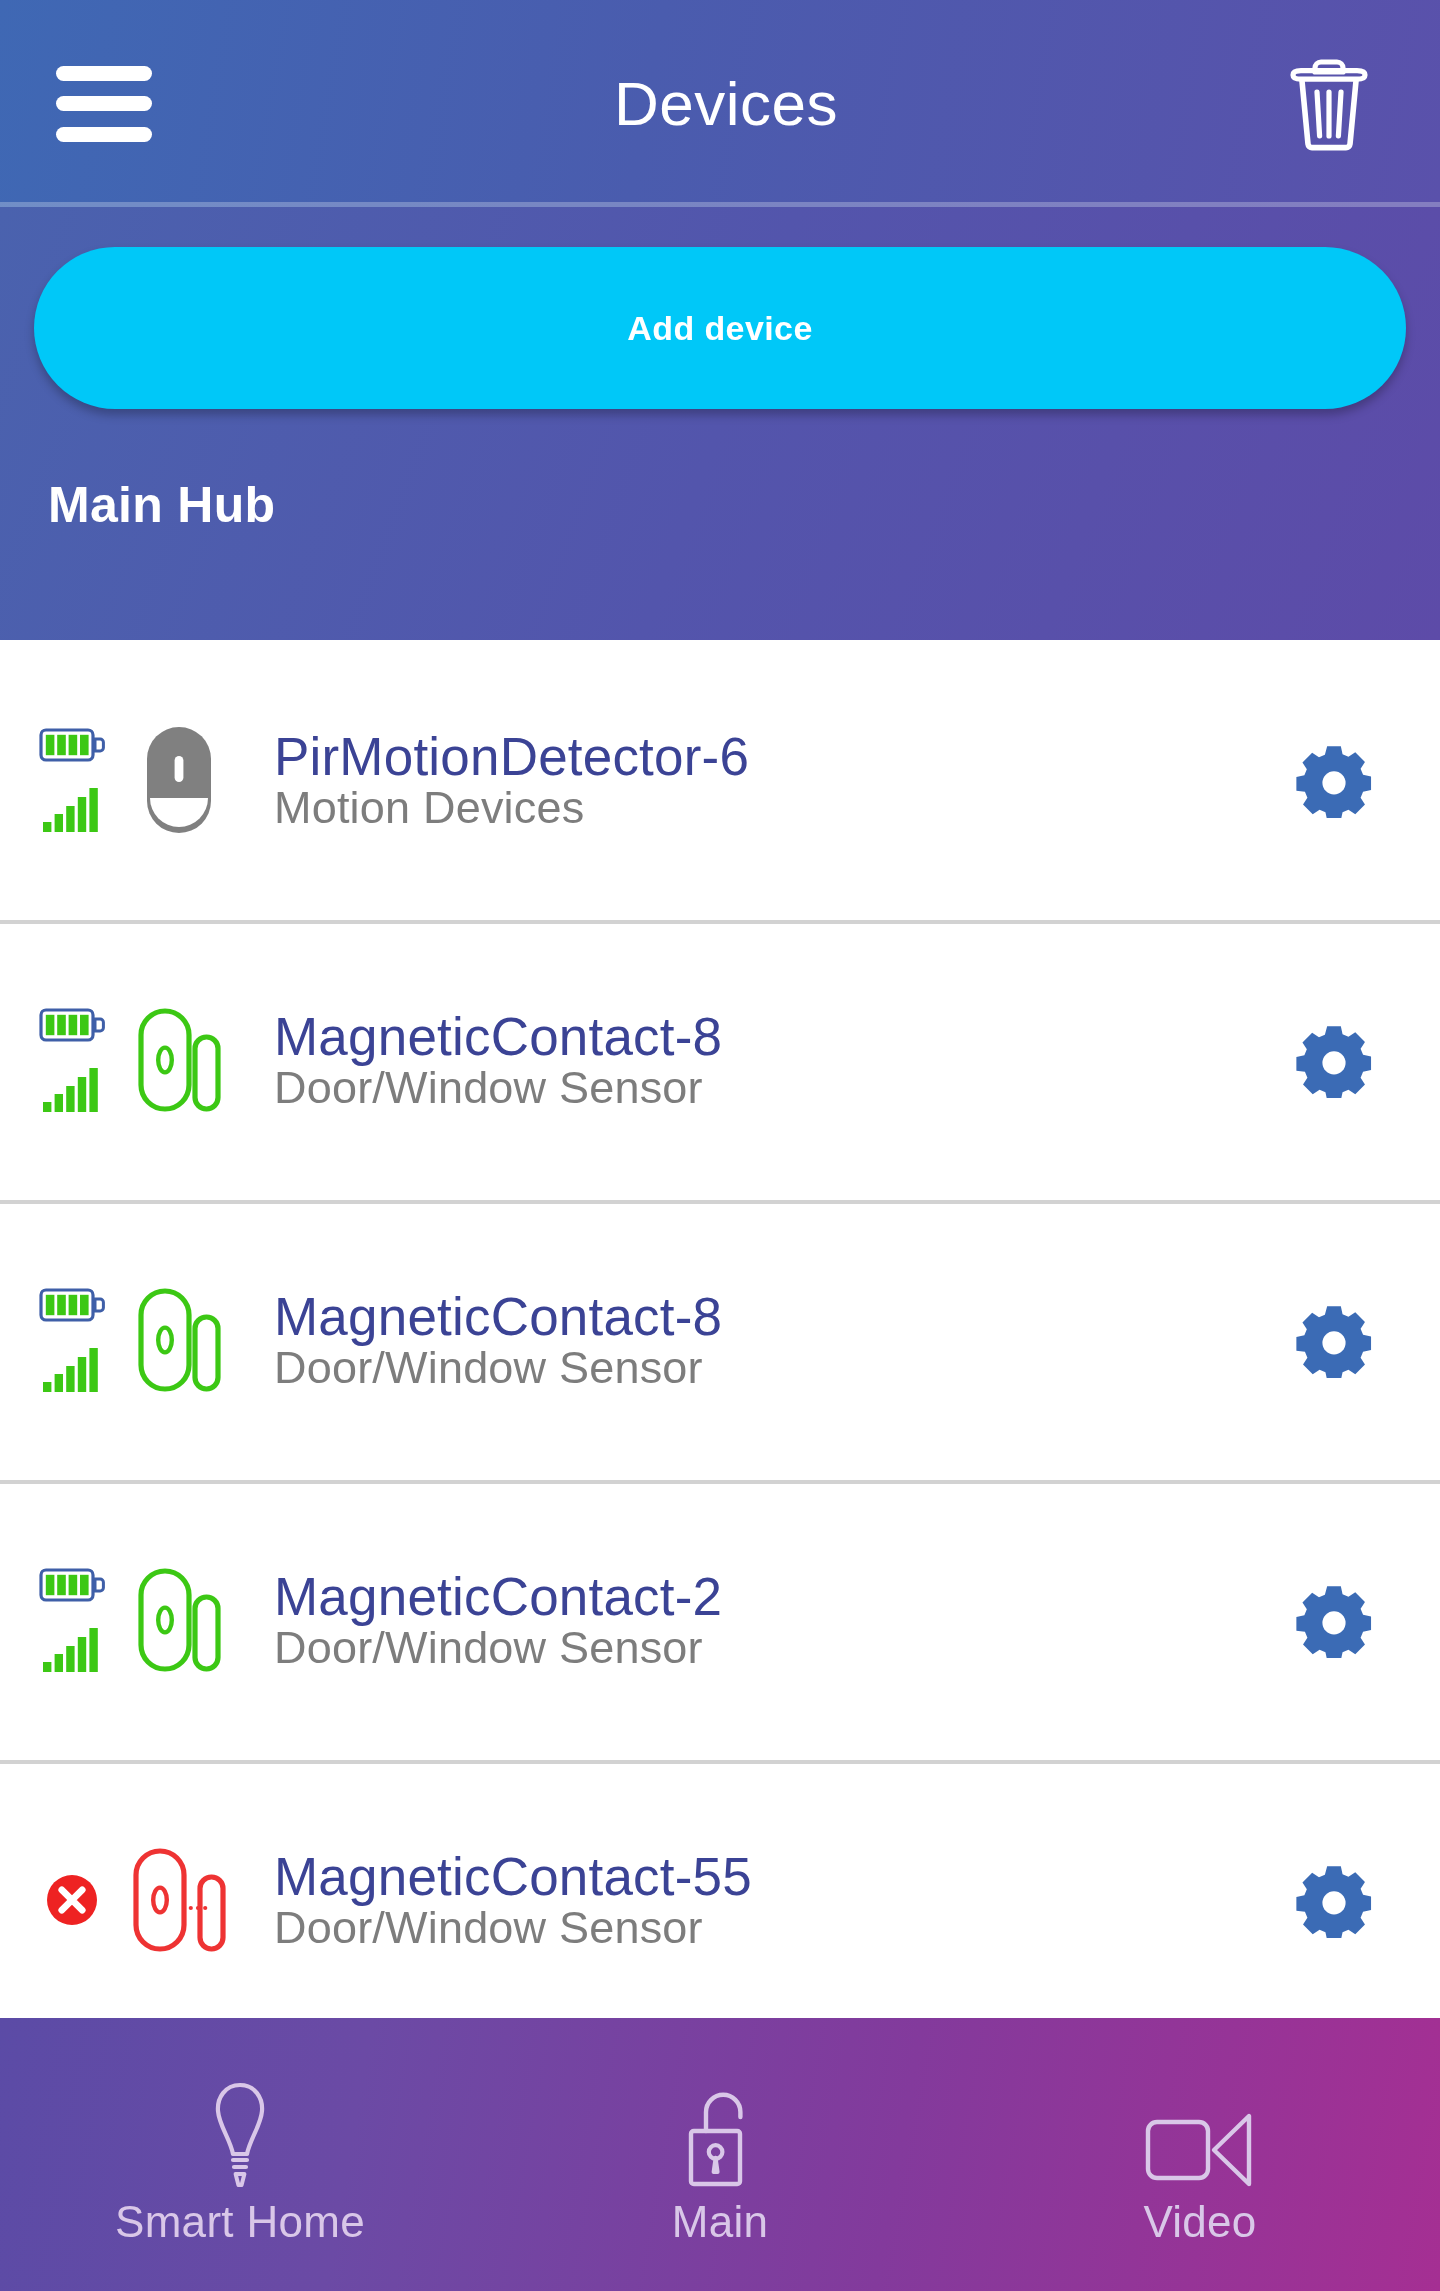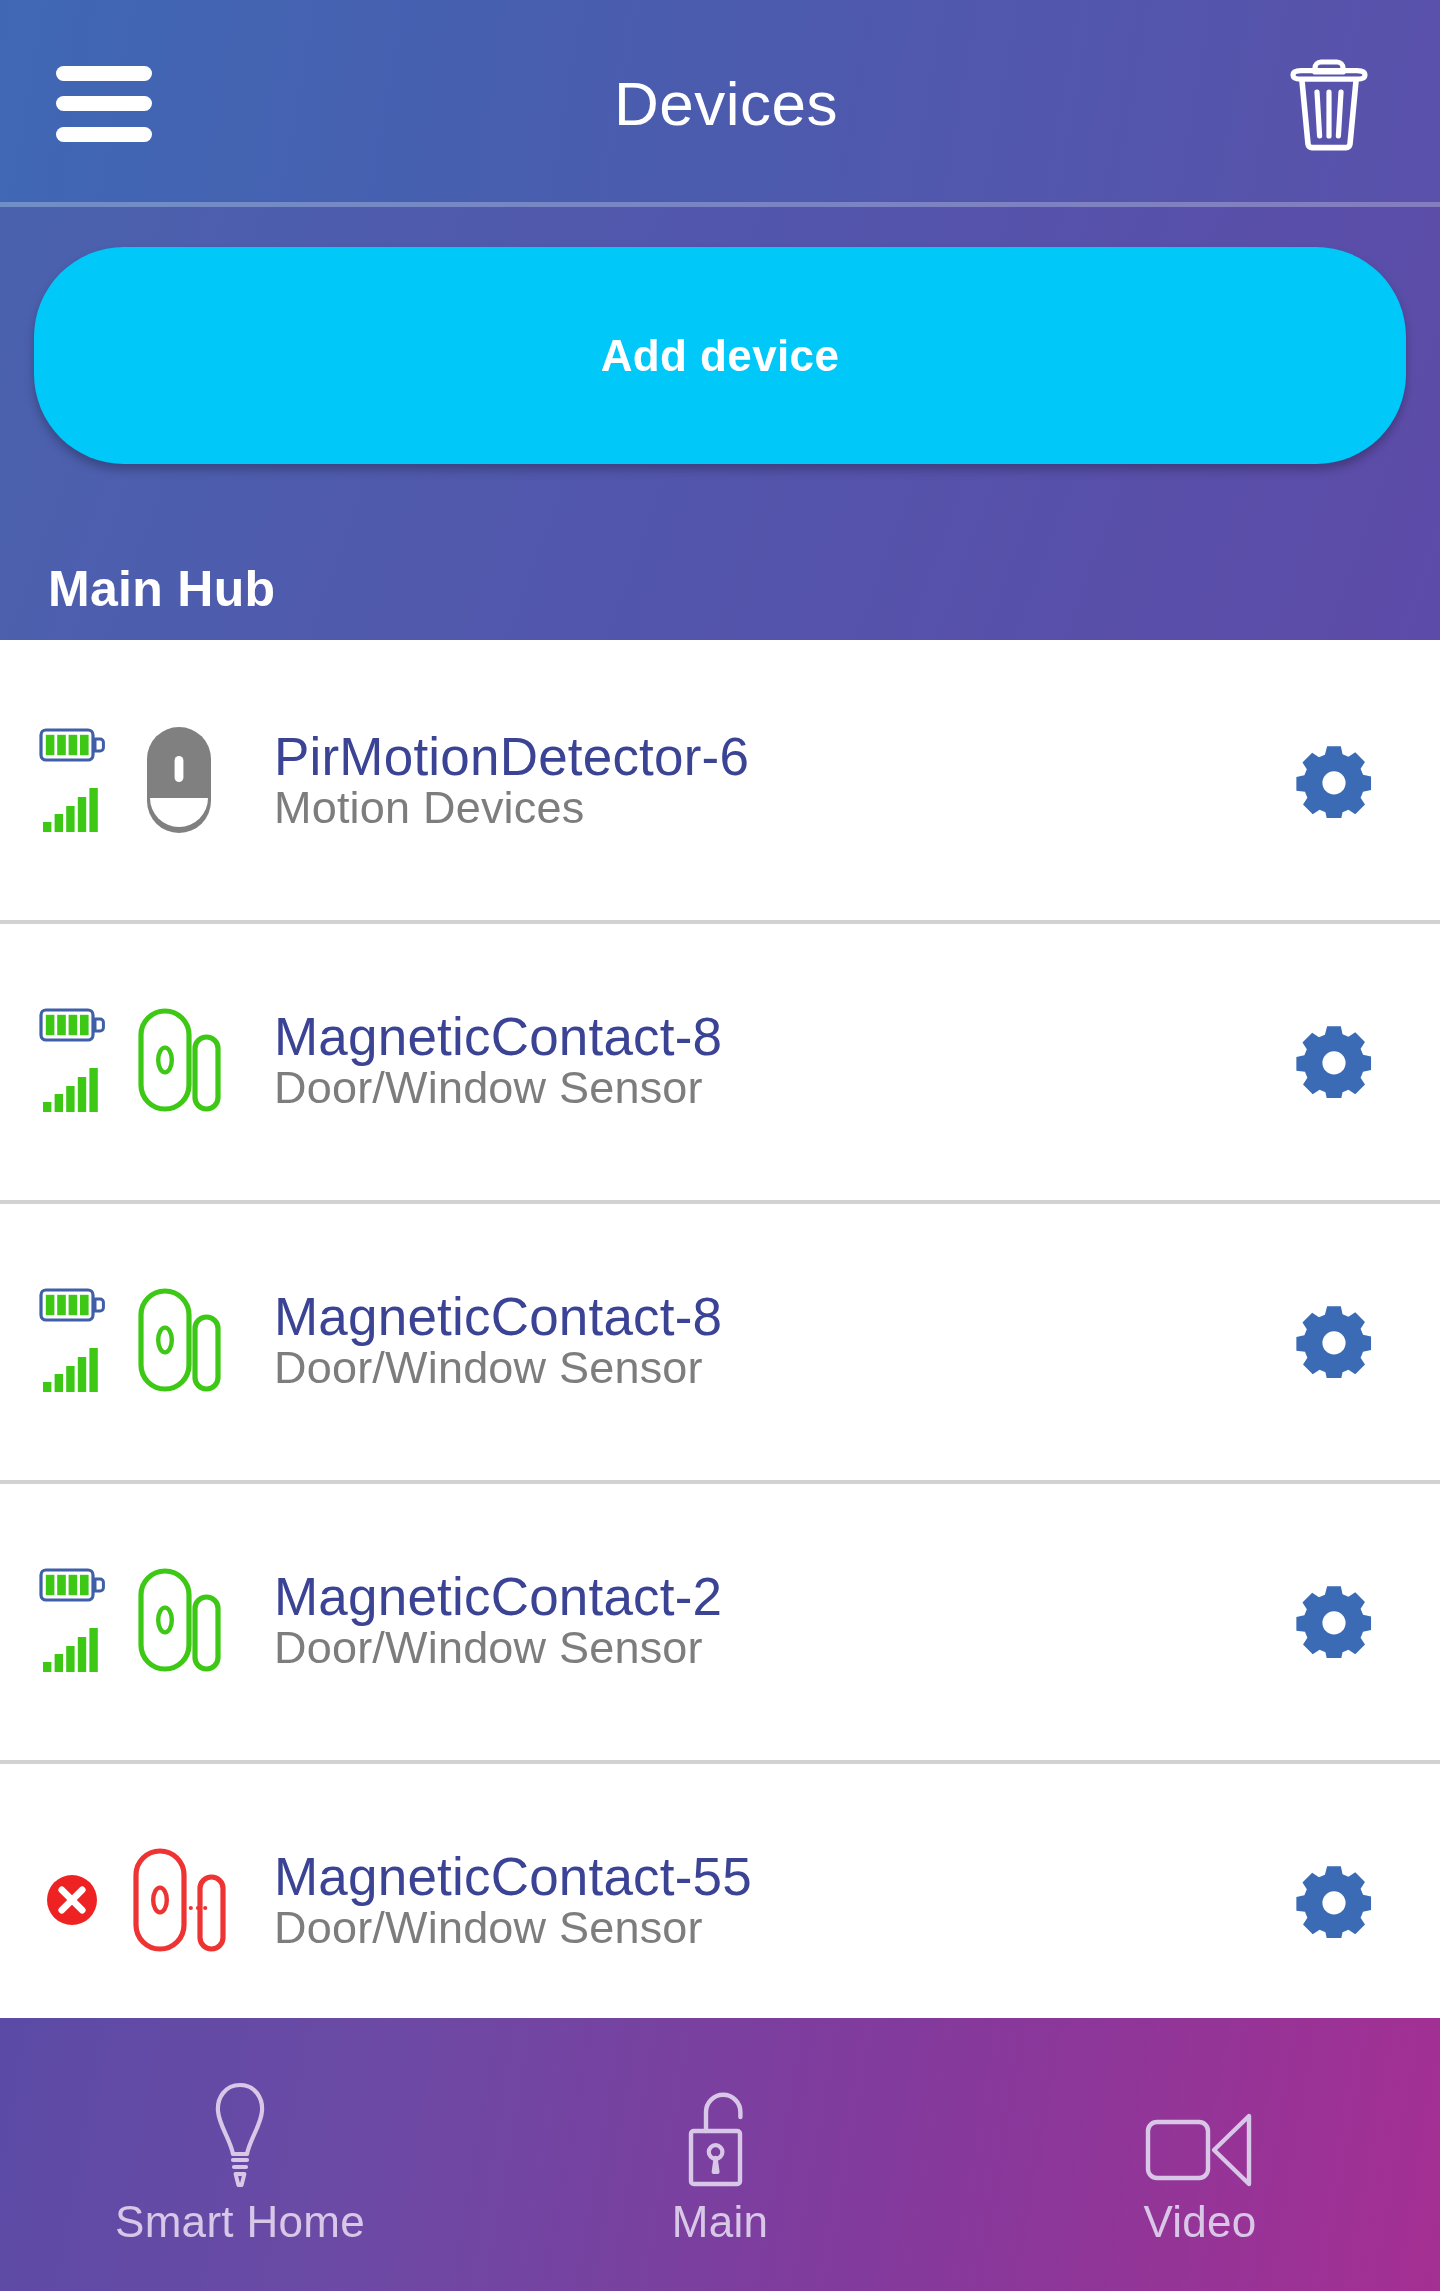--- a/index.html
+++ b/index.html
@@ -34,28 +34,28 @@
                align-items:center; justify-content:center; cursor:pointer; }
 
   
   .promo {
     flex:0 0 433px;
     background:linear-gradient(110deg,#4a62ae 0%,#5355ac 50%,#5d4ba8 100%);
     padding:40px 34px 0 34px;
     display:flex; flex-direction:column;
   }
   .add-device {
-    height:217px; border-radius:90px; border:none;
+    height:162px; border-radius:90px; border:none;
     background:#00c8f8; color:#ffffff;
     font-family:"Liberation Sans", sans-serif;
-    font-size:44px; font-weight:700; letter-spacing:.4px;
+    font-size:34px; font-weight:700; letter-spacing:.4px;
     cursor:pointer; box-shadow:0 6px 10px rgba(0,0,0,.25);
   }
   .section-title {
-    margin-top:96px; margin-left:14px;
+    margin-top:67px; margin-left:14px;
     font-size:50px; font-weight:700; color:#ffffff; letter-spacing:.3px;
   }
 
   
   .device-list { flex:1 1 auto; background:#ffffff; overflow:hidden; }
   .device-row {
     position:relative; height:280px; display:flex; align-items:center;
     padding:0 46px 0 34px; background:#ffffff; cursor:pointer;
   }
   .device-row + .device-row::before{

